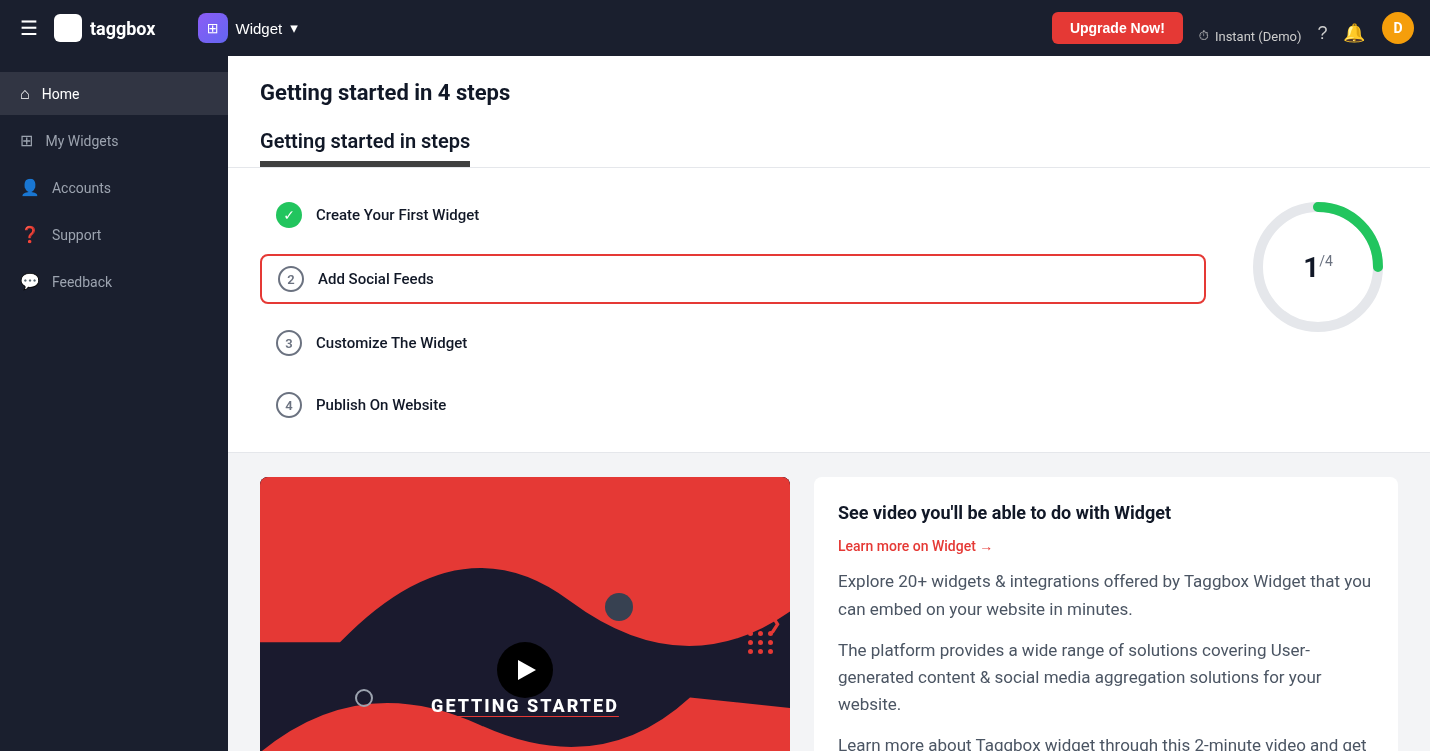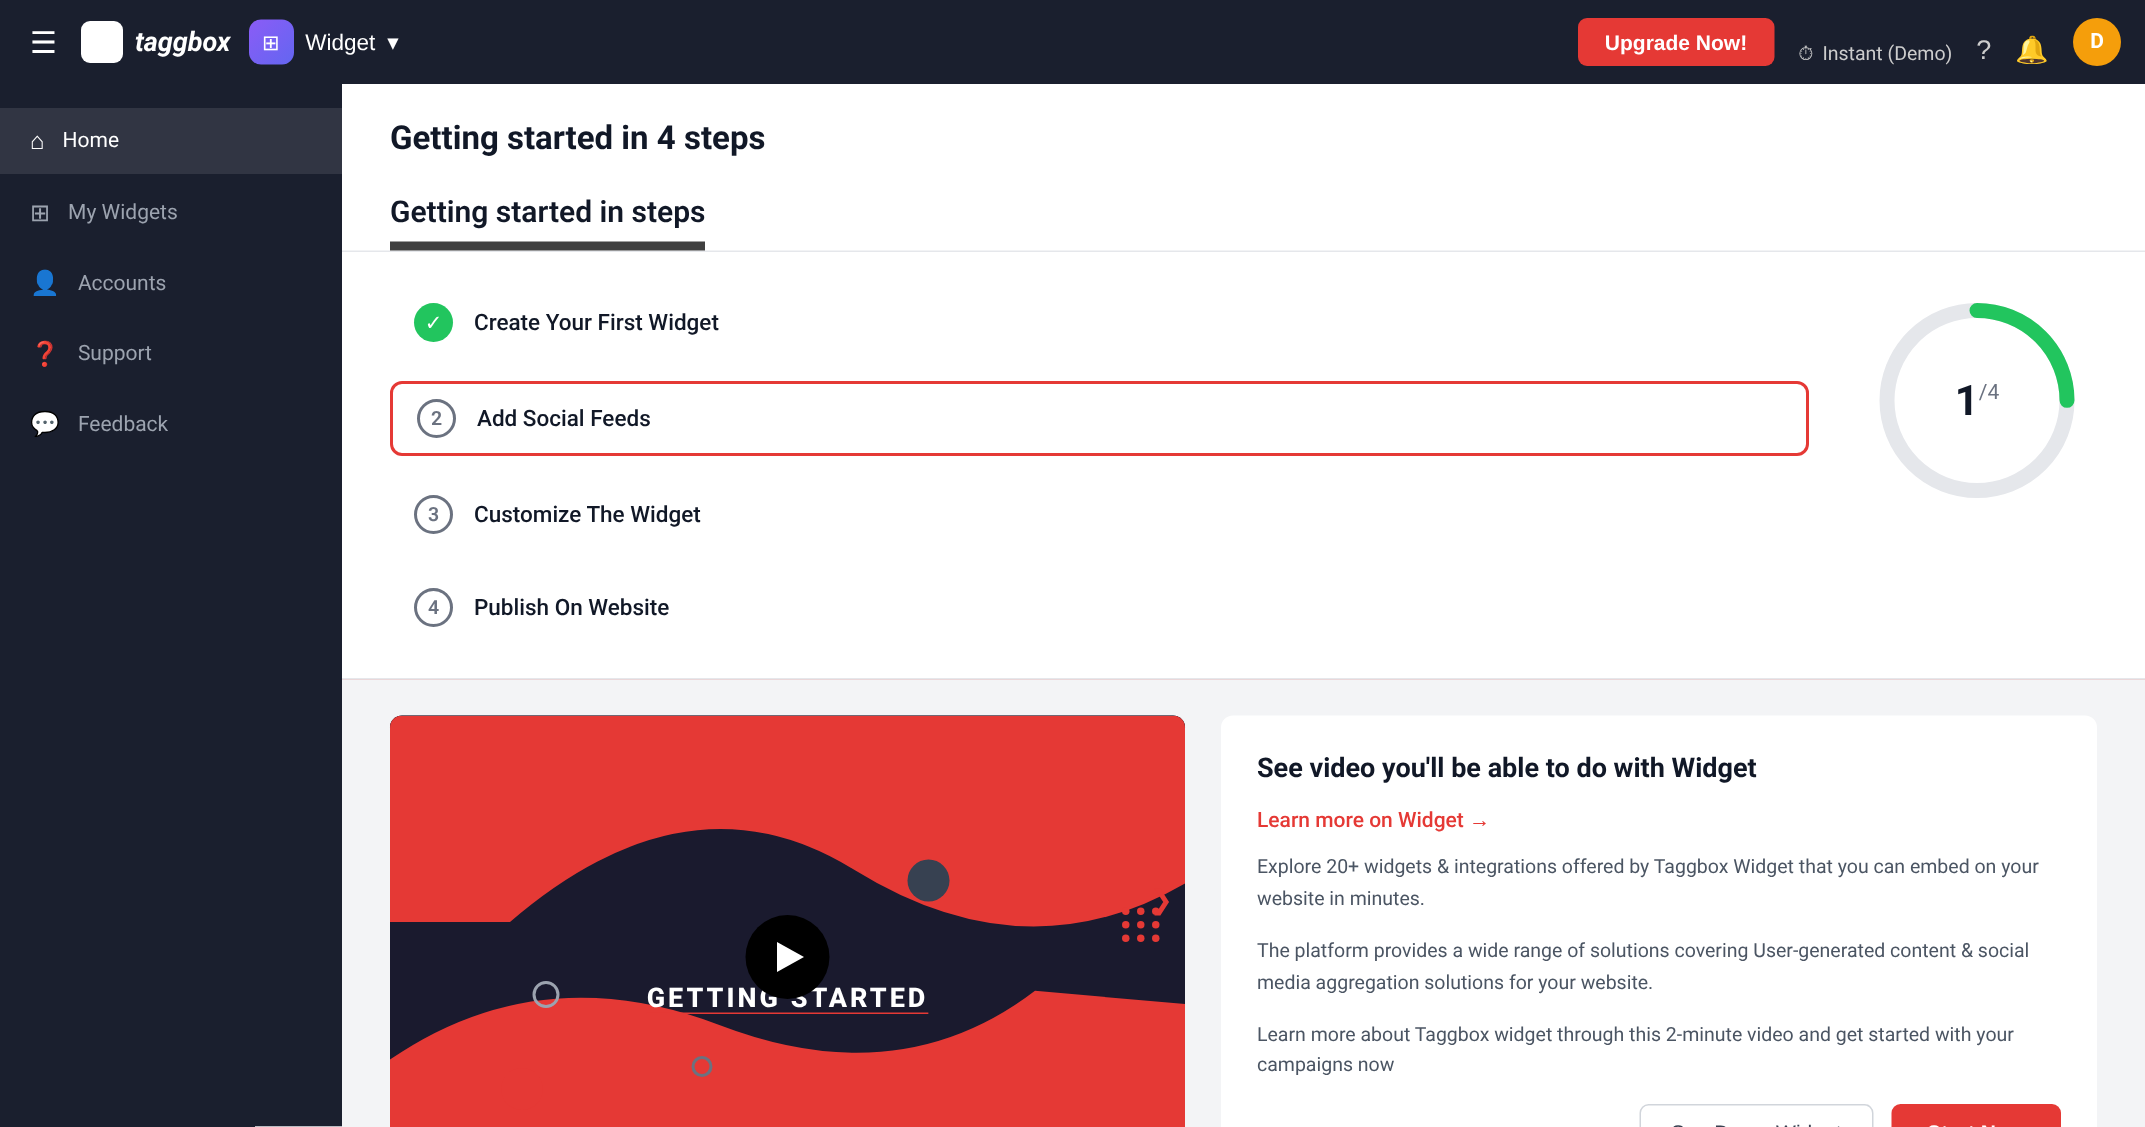--- a/index.html
+++ b/index.html
@@ -16,22 +16,21 @@
       flex-shrink: 0;
       z-index: 10;
     }
     .topnav-logo {
       display: flex;
       align-items: center;
       gap: 8px;
       color: #fff;
       font-weight: 700;
       font-size: 18px;
-      margin-right: 0;
-      font-style: italic;
+      margin-right: 30px;
     }
     .logo-icon {
       width: 28px;
       height: 28px;
       background: #fff;
       border-radius: 6px;
       display: flex;
       align-items: center;
       justify-content: center;
       font-size: 14px;
@@ -141,21 +140,21 @@
     .sidebar-item.active {
       color: #fff;
       background: rgba(255,255,255,0.1);
     }
     .sidebar-item-icon { font-size: 16px; }
 
     
     .content {
       flex: 1;
       overflow-y: auto;
-      background: #b91c1c;
+      background: #5eead4;
     }
 
     
     .getting-started-card {
       background: #fff;
       border-bottom: 1px solid #e5e7eb;
       padding: 24px 32px 0;
     }
     .gs-title {
       font-size: 22px;
@@ -388,21 +387,21 @@
     .info-link {
       color: #e53935;
       font-size: 14px;
       font-weight: 500;
       cursor: pointer;
       display: flex;
       align-items: center;
       gap: 4px;
     }
     .info-desc {
-      font-size: 13px;
+      font-size: 17px;
       color: #4b5563;
       line-height: 1.6;
     }
     .info-actions {
       margin-top: auto;
       display: flex;
       gap: 12px;
       justify-content: flex-end;
     }
     .demo-btn {

